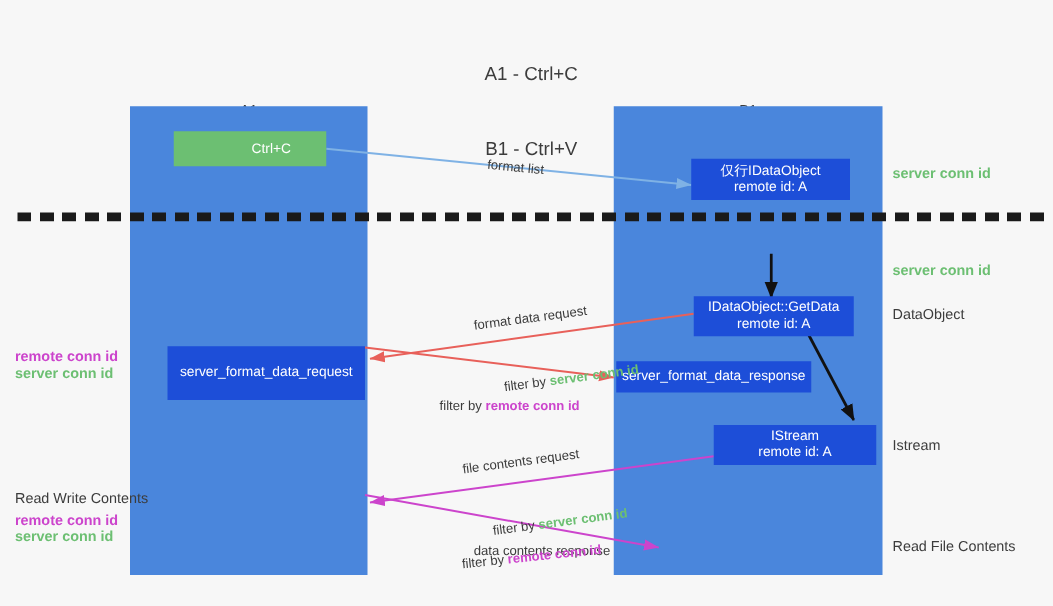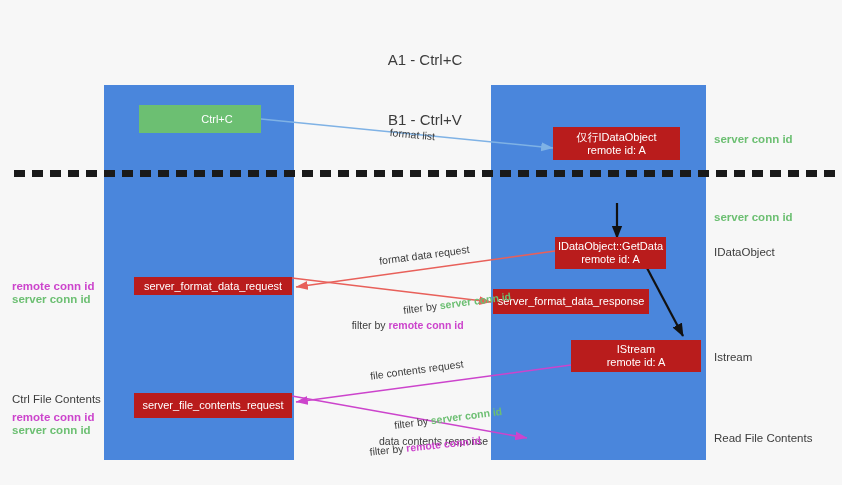--- a/index.html
+++ b/index.html
@@ -77,21 +77,21 @@
     flex-direction: column;
     align-items: center;
     justify-content: center;
     color: #ffffff;
     font-size: 11px;
     line-height: 13px;
     text-align: center;
     white-space: pre;
   }
   .box.green { background: #6cbf72; padding-left: 34px; }
-  .box.orange { background: #b91c1c; }
+  .box.orange { background: #1d4ed8; }
 
   
   .side-label {
     position: absolute;
     font-size: 11.5px;
     line-height: 14px;
     white-space: pre;
   }
   .lbl-green { color: #6cbf72; font-weight: bold; }
   .lbl-magenta { color: #cc44cc; font-weight: bold; }
@@ -167,57 +167,54 @@
   <div class="box green" style="left:135px; top:105px; width:122px; height:28px;">
     <div>Ctrl+C</div>
   </div>
 
   <div class="box orange" style="left:549px; top:127px; width:127px; height:33px;">
     <div>仅行IDataObject</div>
     <div>remote id: A</div>
   </div>
 
 
-  <div class="box orange" style="left:551px; top:237px; width:111px; height:32px;">
+  <div class="box orange" style="left:551px; top:237px; width:128px; height:32px;">
     <div>IDataObject::GetData</div>
     <div>remote id: A</div>
   </div>
 
-  <div class="box orange" style="left:130px; top:277px; width:158px; height:18px;">
+  <div class="box orange" style="left:130px; top:277px; width:158px; height:43px;">
     <div>server_format_data_request</div>
   </div>
 
   <div class="box orange" style="left:489px; top:289px; width:156px; height:25px;">
     <div>server_format_data_response</div>
   </div>
 
   <div class="box orange" style="left:567px; top:340px; width:130px; height:32px;">
     <div>IStream</div>
     <div>remote id: A</div>
   </div>
 
-  <div class="box orange" style="left:130px; top:393px; width:158px; height:25px;">
-    <div>server_file_contents_request</div>
-  </div>
 
 
   <div class="side-label lbl-green" style="left:710px; top:132px;">server conn id</div>
 
   <div class="side-label lbl-green" style="left:710px; top:210px;">server conn id</div>
 
-  <div class="side-label lbl-dark" style="left:710px; top:245px;">IDataObject</div>
+  <div class="side-label lbl-dark" style="left:710px; top:245px;">DataObject</div>
 
   <div class="side-label lbl-dark" style="left:710px; top:350px;">Istream</div>
 
   <div class="side-label lbl-dark" style="left:710px; top:431px;">Read File Contents</div>
 
   <div class="side-label lbl-magenta" style="left:8px; top:279px;">remote conn id</div>
   <div class="side-label lbl-green" style="left:8px; top:292px;">server conn id</div>
 
-  <div class="side-label lbl-dark" style="left:8px; top:392px;">Ctrl File Contents</div>
+  <div class="side-label lbl-dark" style="left:8px; top:392px;">Read Write Contents</div>
   <div class="side-label lbl-magenta" style="left:8px; top:410px;">remote conn id</div>
   <div class="side-label lbl-green" style="left:8px; top:423px;">server conn id</div>
 
   <div class="edge-label rot-neg" style="left:376px; top:112px; transform: rotate(5.5deg);">
     <span>format list</span>
   </div>
 
   <div class="edge-label" style="left:371px; top:229px; transform: rotate(-7.5deg); transform-origin: left top;">
     <div>format data request</div>
     <div>

